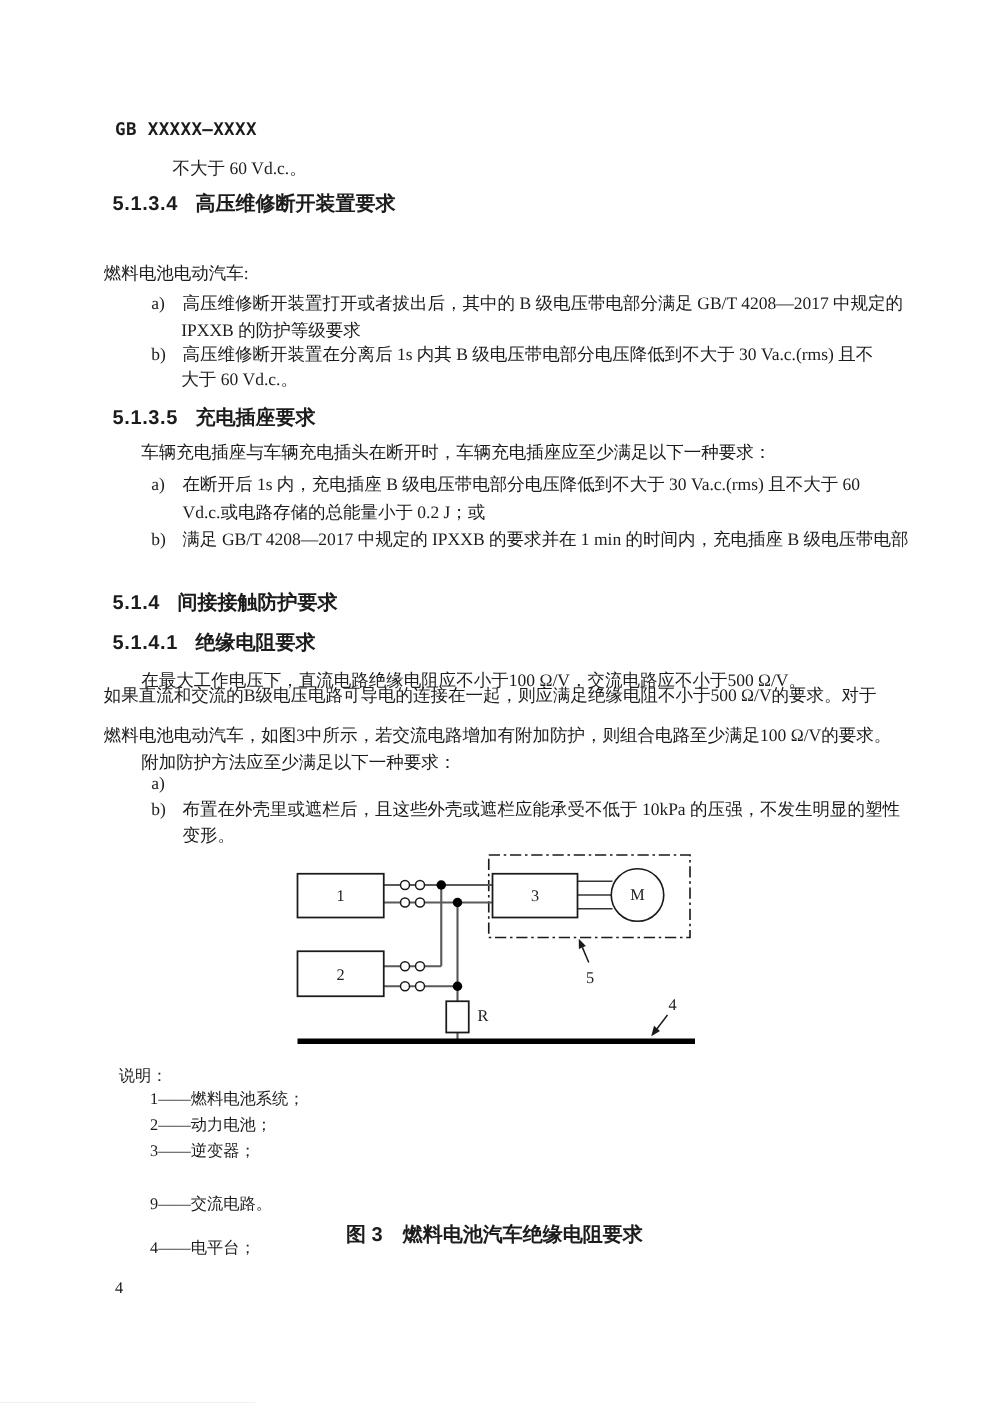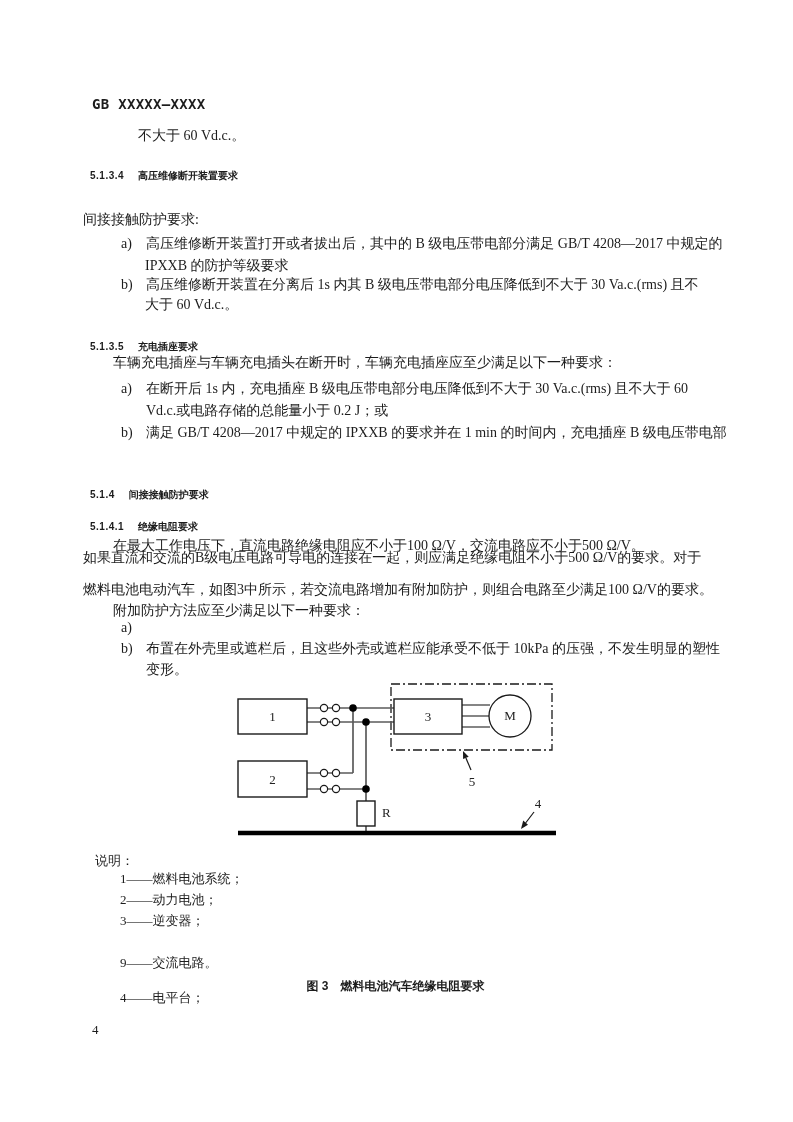--- a/index.html
+++ b/index.html
@@ -2,42 +2,42 @@
 <html><head>
 <meta charset="utf-8">
 <style>
   html,body{margin:0;padding:0;background:#e8e8e8;}
   .page{
     position:relative;width:793px;height:1122px;margin:0 auto;background:#ffffff;
     font-family:"Liberation Serif","DejaVu Serif",serif;color:#1c1c1c;overflow:hidden;
   }
   .ln{position:absolute;white-space:nowrap;font-size:14px;line-height:16px;}
   .docnum{font-family:"DejaVu Sans Mono","Liberation Mono",monospace;font-weight:700;font-size:14px;letter-spacing:.3px;}
-  .heading{font-family:"Liberation Sans","DejaVu Sans",sans-serif;font-weight:700;font-size:10px;margin-top:12px;}
+  .heading{font-family:"Liberation Sans","DejaVu Sans",sans-serif;font-weight:700;font-size:16px;}
   .heading .num{margin-right:14px;letter-spacing:.5px;}
   .marker{position:absolute;white-space:nowrap;font-size:14px;}
   .legend{font-size:13px;}
   .caption{position:absolute;left:83px;width:625px;text-align:center;
-    font-family:"Liberation Sans","DejaVu Sans",sans-serif;font-weight:700;font-size:12px;}
+    font-family:"Liberation Sans","DejaVu Sans",sans-serif;font-weight:700;font-size:16px;}
   .pagenum{font-size:13px;}
   svg .figtext{font-family:"Liberation Serif","DejaVu Serif",serif;font-size:13px;fill:#222;}
 </style>
 </head>
 <body>
 
 <div class="page">
 
   <div class="ln docnum" style="left:92px;top:96px">GB XXXXX—XXXX</div>
 
   <div class="ln" style="left:138px;top:128px">不大于 60 Vd.c.。</div>
 
   <div class="ln heading" style="left:90px;top:156px">
     <span class="num">5.1.3.4</span><span>高压维修断开装置要求</span>
   </div>
-  <div class="ln" style="left:83px;top:212px">间接接触防护要求:</div>
+  <div class="ln" style="left:83px;top:212px">燃料电池电动汽车:</div>
   <div class="marker" style="left:121px;top:236px">a)</div>
   <div class="ln" style="left:146px;top:236px">高压维修断开装置打开或者拔出后，其中的 B 级电压带电部分满足 GB/T 4208—2017 中规定的</div>
   <div class="ln" style="left:145px;top:258px">IPXXB 的防护等级要求</div>
   <div class="marker" style="left:121px;top:277px">b)</div>
   <div class="ln" style="left:146px;top:277px">高压维修断开装置在分离后 1s 内其 B 级电压带电部分电压降低到不大于 30 Va.c.(rms) 且不</div>
   <div class="ln" style="left:145px;top:297px">大于 60 Vd.c.。</div>
 
   <div class="ln heading" style="left:90px;top:327px">
     <span class="num">5.1.3.5</span><span>充电插座要求</span>
   </div>

